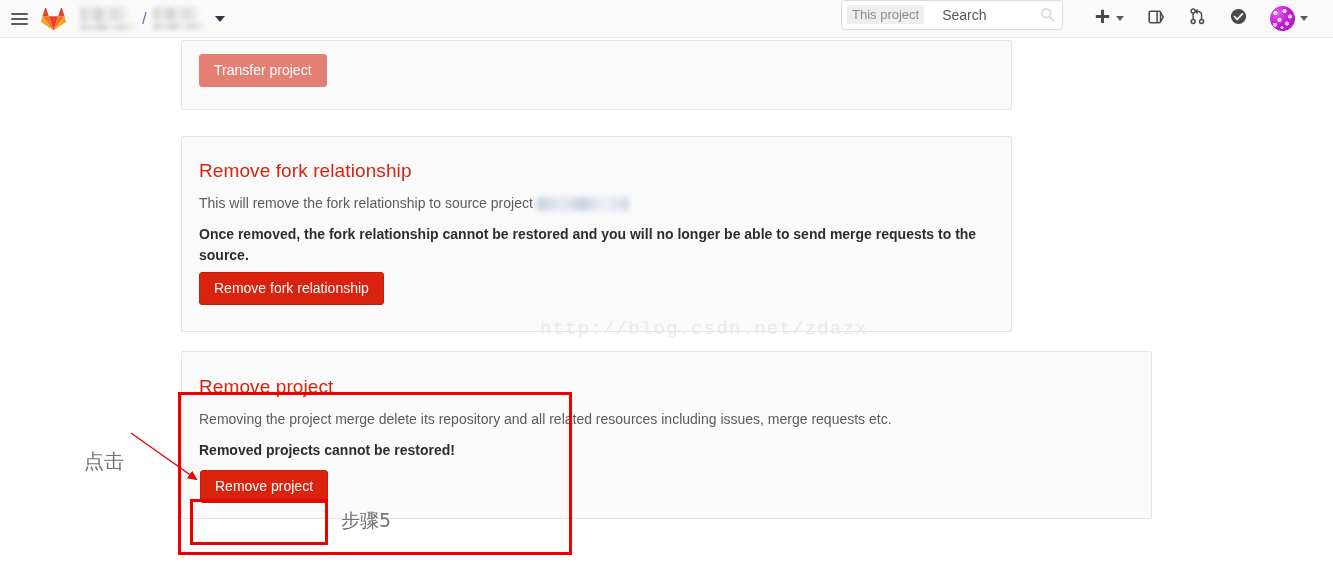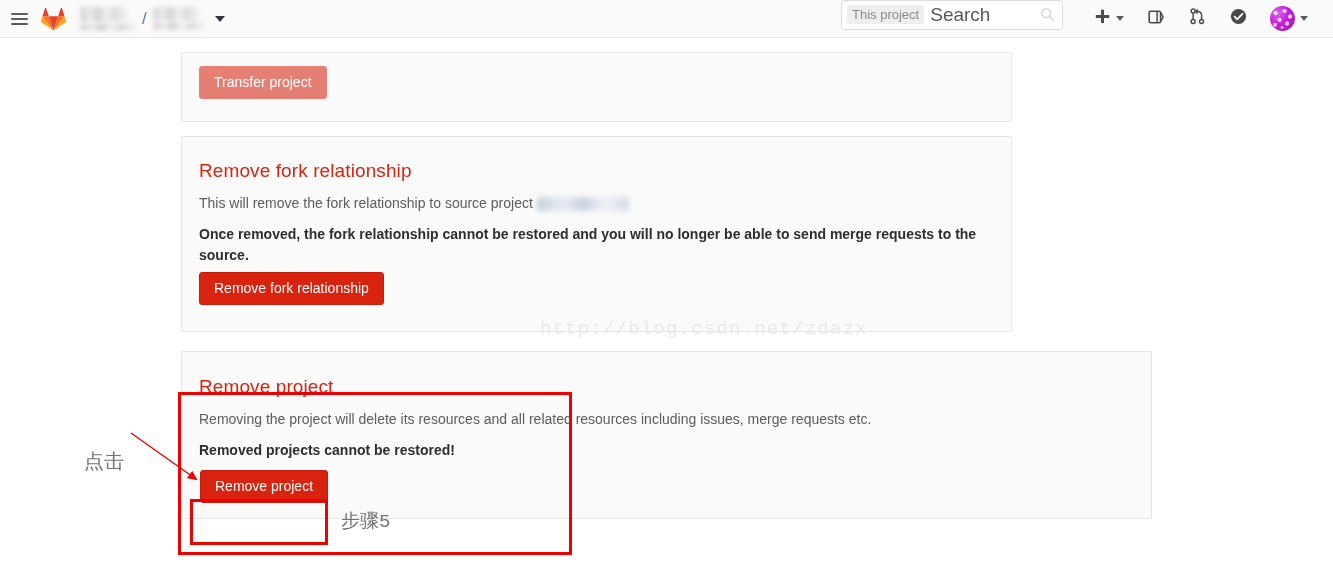--- a/index.html
+++ b/index.html
@@ -60,21 +60,21 @@
     background: #fff;
     display: flex; align-items: center;
     padding: 0 7px 0 5px;
     margin-right: 20px;
   }
   .search-scope {
     background: #eeeeee; color: #8c8c8c;
     font-size: 13px; padding: 2px 5px; border-radius: 2px;
     white-space: nowrap;
   }
-  .search-placeholder { color: #55595c; font-size: 19px; margin-left: 6px; }
+  .search-placeholder { color: #55595c; font-size: 14px; margin-left: 18px; }
   .search-icon { margin-left: auto; opacity: .45; display: flex; }
 
   .nav-icon {
     display: flex; align-items: center; justify-content: center;
     height: 38px; padding: 0 11px; cursor: pointer; color: #5c5c5c;
   }
   .caret-sm {
     width: 0; height: 0; margin-left: 5px;
     border-left: 4px solid transparent; border-right: 4px solid transparent;
     border-top: 5px solid #5c5c5c;
@@ -98,21 +98,21 @@
 
   
   .content { position: absolute; top: 38px; left: 0; width: 1333px; height: 525px; background: #fff; }
 
   .panel {
     position: absolute;
     background: #fafafa;
     border: 1px solid #e5e5e5;
     border-radius: 2px;
   }
-  .panel-top    { left: 181px; top: 2px;   width: 831px; height: 70px; margin-top: 12px; }
+  .panel-top    { left: 181px; top: 2px;   width: 831px; height: 70px; }
   .panel-fork   { left: 181px; top: 98px;  width: 831px; height: 196px; }
   .panel-remove { left: 181px; top: 313px; width: 971px; height: 168px; }
 
   .panel-title {
     color: #d9230f; font-size: 19px; font-weight: 400;
     margin: 0; padding: 0; letter-spacing: .1px;
   }
   .panel-text { color: #5c5c5c; font-size: 14px; line-height: 1.45; }
   .panel-warning { color: #2e2e2e; font-size: 14px; font-weight: bold; line-height: 1.5; }
 
@@ -146,21 +146,21 @@
   
   .anno-layer { position: absolute; inset: 0; pointer-events: none; }
   .anno-rect { position: absolute; border: 3px solid #ee0000; }
   .anno-outer { left: 178px; top: 354px; width: 394px; height: 163px; }
   .anno-inner { left: 190px; top: 461px; width: 138px; height: 46px; }
   .anno-text {
     position: absolute; color: #737373; white-space: nowrap;
     font-family: "DejaVu Sans", sans-serif;
   }
   .anno-click { left: 84px; top: 410px; font-size: 20px; }
-  .anno-step  { left: 341px; top: 470px; font-size: 19px; font-family: Liberation Mono, monospace; }
+  .anno-step  { left: 341px; top: 470px; font-size: 19px; }
 </style>
 </head>
 <body>
 
 <div class="navbar">
 
   <div class="hamburger">
     <span></span>
     <span></span>
     <span></span>
@@ -267,21 +267,21 @@
     </div>
 
     <div class="panel-warning" style="position:absolute; left:17px; top:87px; width: 778px;">Once removed, the fork relationship cannot be restored and you will no longer be able to send merge requests to the source.</div>
 
     <button class="btn-danger" style="position:absolute; left:17px; top:135px;">Remove fork relationship</button>
   </div>
 
   <div class="panel panel-remove">
     <h3 class="panel-title" style="position:absolute; left:17px; top:24px;">Remove project</h3>
 
-    <div class="panel-text" style="position:absolute; left:17px; top:57px;">Removing the project will delete its resources and all related resources including issues, merge requests etc.</div>
+    <div class="panel-text" style="position:absolute; left:17px; top:57px;">Removing the project merge delete its repository and all related resources including issues, merge requests etc.</div>
 
     <div class="panel-warning" style="position:absolute; left:17px; top:88px;">Removed projects cannot be restored!</div>
 
     <button class="btn-danger" style="position:absolute; left:18px; top:118px;">Remove project</button>
   </div>
 
   <div class="wm-serif">http://blog.csdn.net/zdazx</div>
 
   <div class="anno-layer">
     <div class="anno-rect anno-outer"></div>

